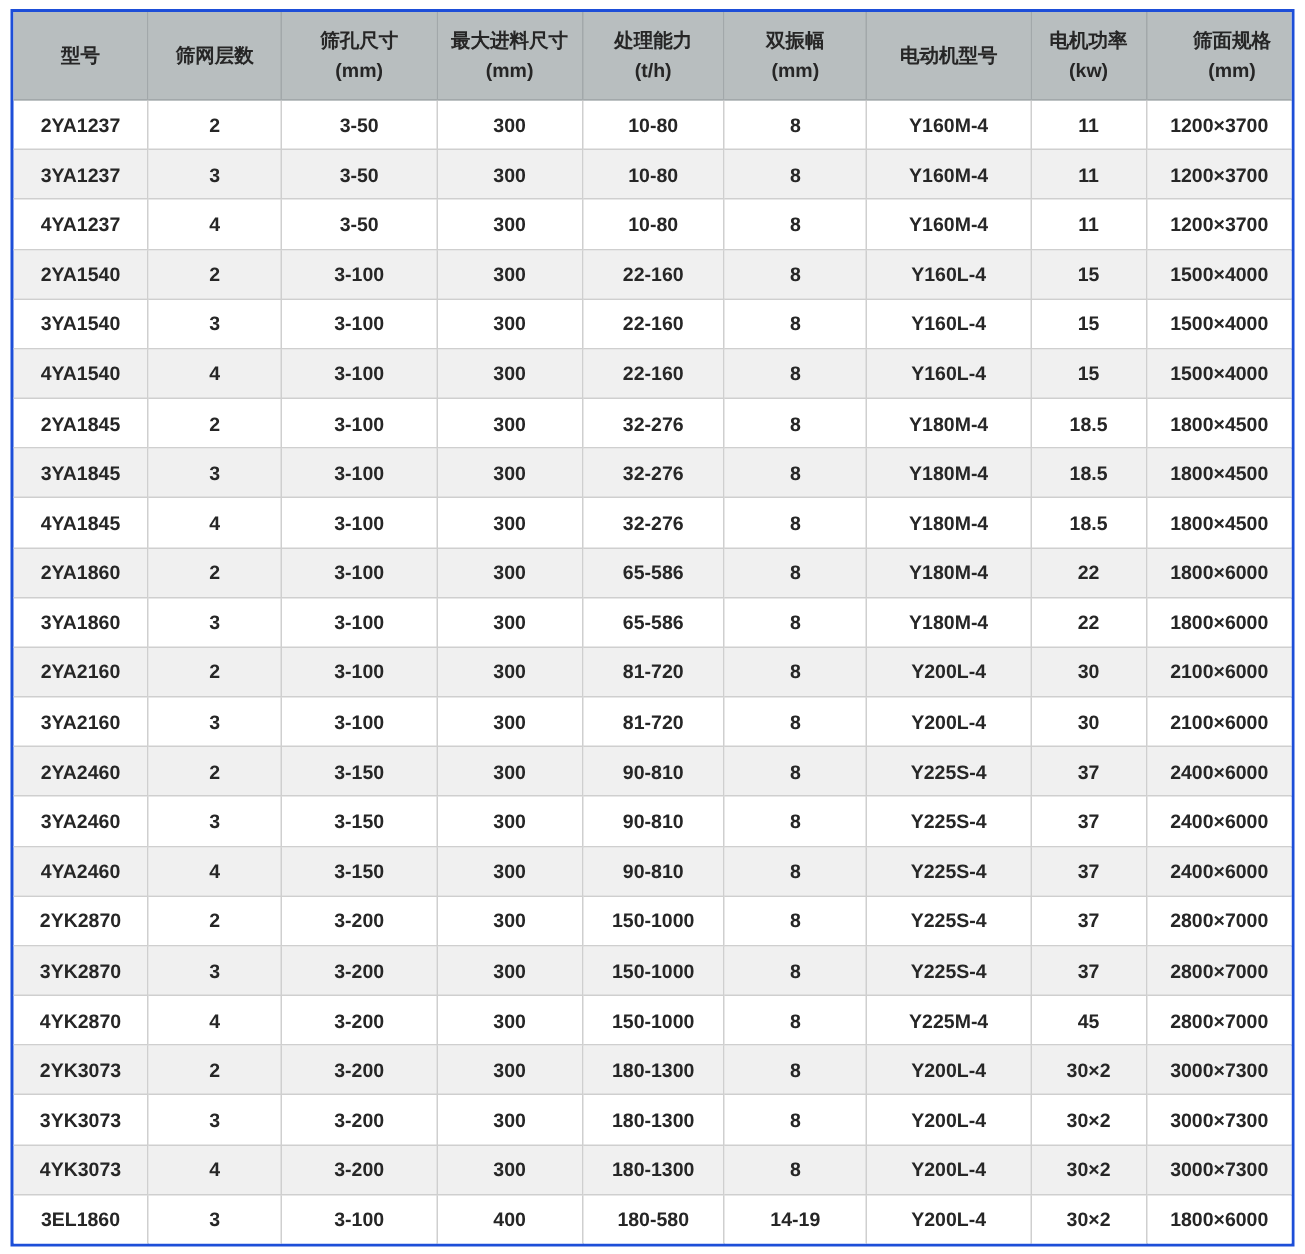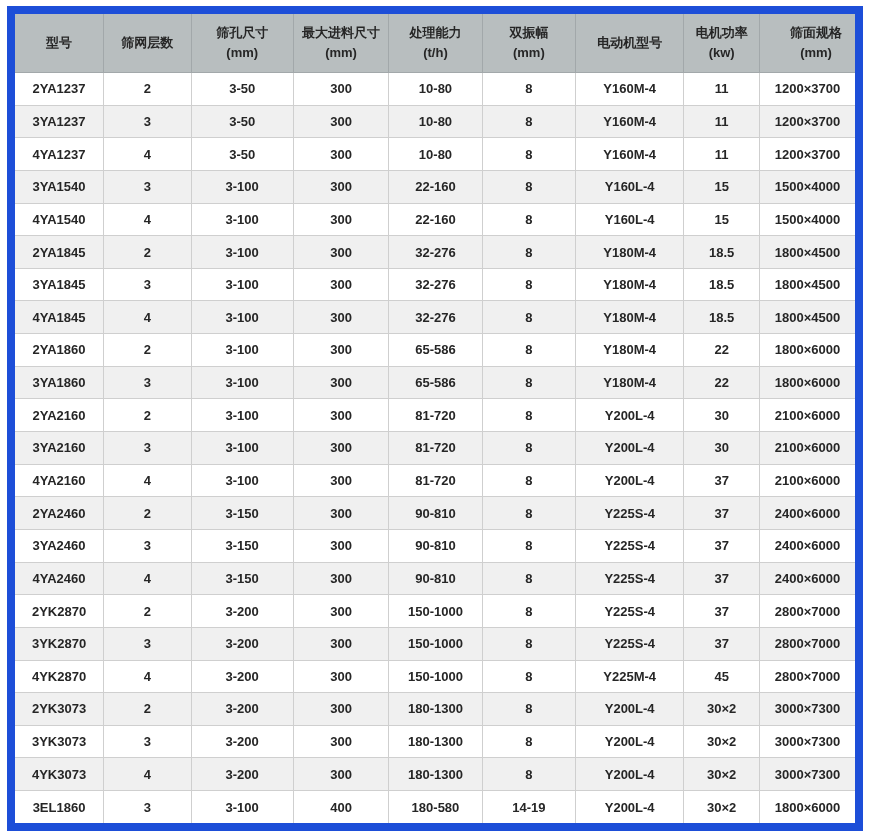--- a/index.html
+++ b/index.html
@@ -12,21 +12,21 @@
     width: 870px;
     height: 836px;
     box-sizing: border-box;
     background: #ffffff;
     padding: 6px 7px 5px 7px;
   }
   .table-frame {
     width: 100%;
     height: 100%;
     box-sizing: border-box;
-    border: 8px solid #1d4ed8;
+    border: 2px solid #1d4ed8;
   }
   table.spec {
     width: 100%;
     height: 100%;
     border-collapse: collapse;
     table-layout: fixed;
   }
   thead th {
     background: #b8bebf;
     color: #262626;
@@ -118,42 +118,53 @@
             <td>4</td>
             <td>3-50</td>
             <td>300</td>
             <td>10-80</td>
             <td>8</td>
             <td>Y160M-4</td>
             <td>11</td>
             <td>1200×3700</td>
           </tr>
           <tr>
-            <td>3YA1540</td>
-            <td>3</td>
+            <td>2YA1540</td>
+            <td>2</td>
             <td>3-100</td>
             <td>300</td>
             <td>22-160</td>
             <td>8</td>
             <td>Y160L-4</td>
             <td>15</td>
             <td>1500×4000</td>
           </tr>
           <tr>
-            <td>4YA1540</td>
-            <td>4</td>
+            <td>3YA1540</td>
+            <td>3</td>
             <td>3-100</td>
             <td>300</td>
             <td>22-160</td>
             <td>8</td>
             <td>Y160L-4</td>
             <td>15</td>
             <td>1500×4000</td>
           </tr>
           <tr>
+            <td>4YA1540</td>
+            <td>4</td>
+            <td>3-100</td>
+            <td>300</td>
+            <td>22-160</td>
+            <td>8</td>
+            <td>Y160L-4</td>
+            <td>15</td>
+            <td>1500×4000</td>
+          </tr>
+          <tr>
             <td>2YA1845</td>
             <td>2</td>
             <td>3-100</td>
             <td>300</td>
             <td>32-276</td>
             <td>8</td>
             <td>Y180M-4</td>
             <td>18.5</td>
             <td>1800×4500</td>
           </tr>
@@ -214,31 +225,20 @@
           </tr>
           <tr>
             <td>3YA2160</td>
             <td>3</td>
             <td>3-100</td>
             <td>300</td>
             <td>81-720</td>
             <td>8</td>
             <td>Y200L-4</td>
             <td>30</td>
-            <td>2100×6000</td>
-          </tr>
-          <tr>
-            <td>4YA2160</td>
-            <td>4</td>
-            <td>3-100</td>
-            <td>300</td>
-            <td>81-720</td>
-            <td>8</td>
-            <td>Y200L-4</td>
-            <td>37</td>
             <td>2100×6000</td>
           </tr>
           <tr>
             <td>2YA2460</td>
             <td>2</td>
             <td>3-150</td>
             <td>300</td>
             <td>90-810</td>
             <td>8</td>
             <td>Y225S-4</td>

